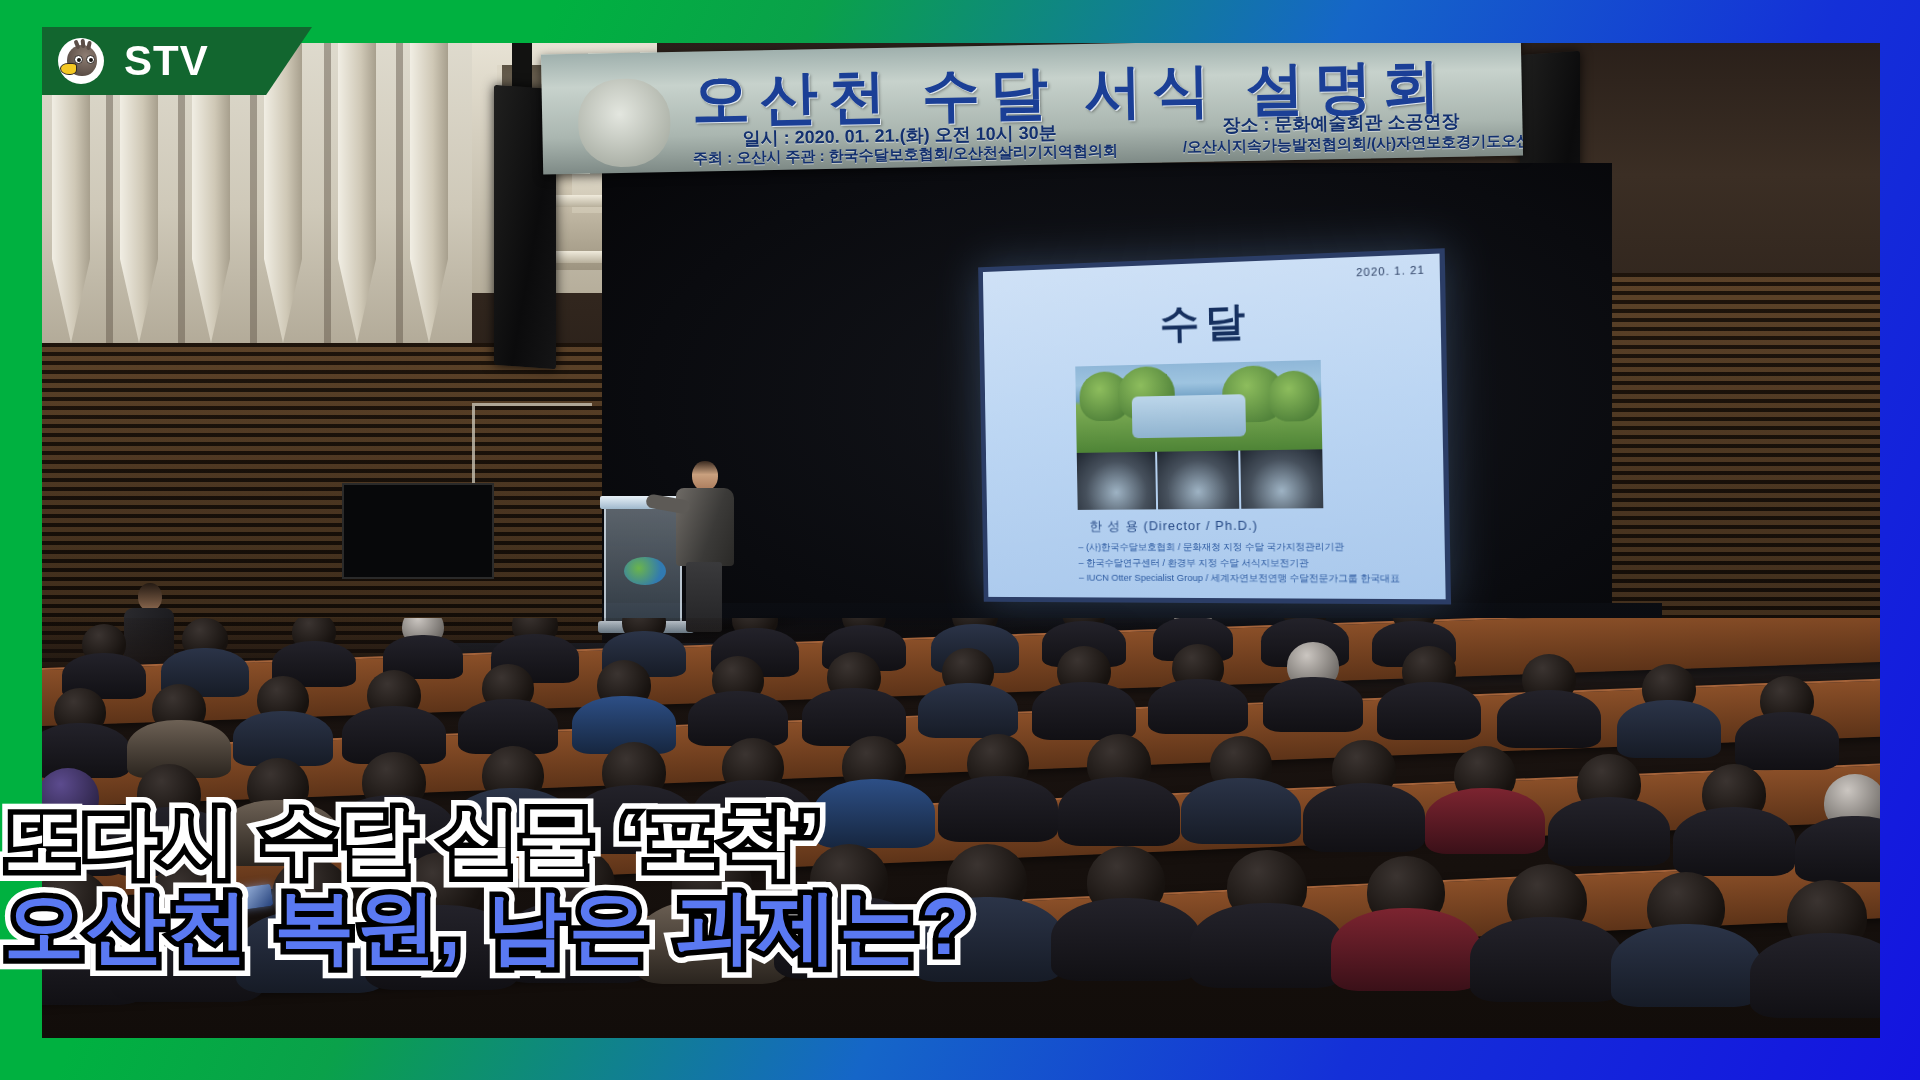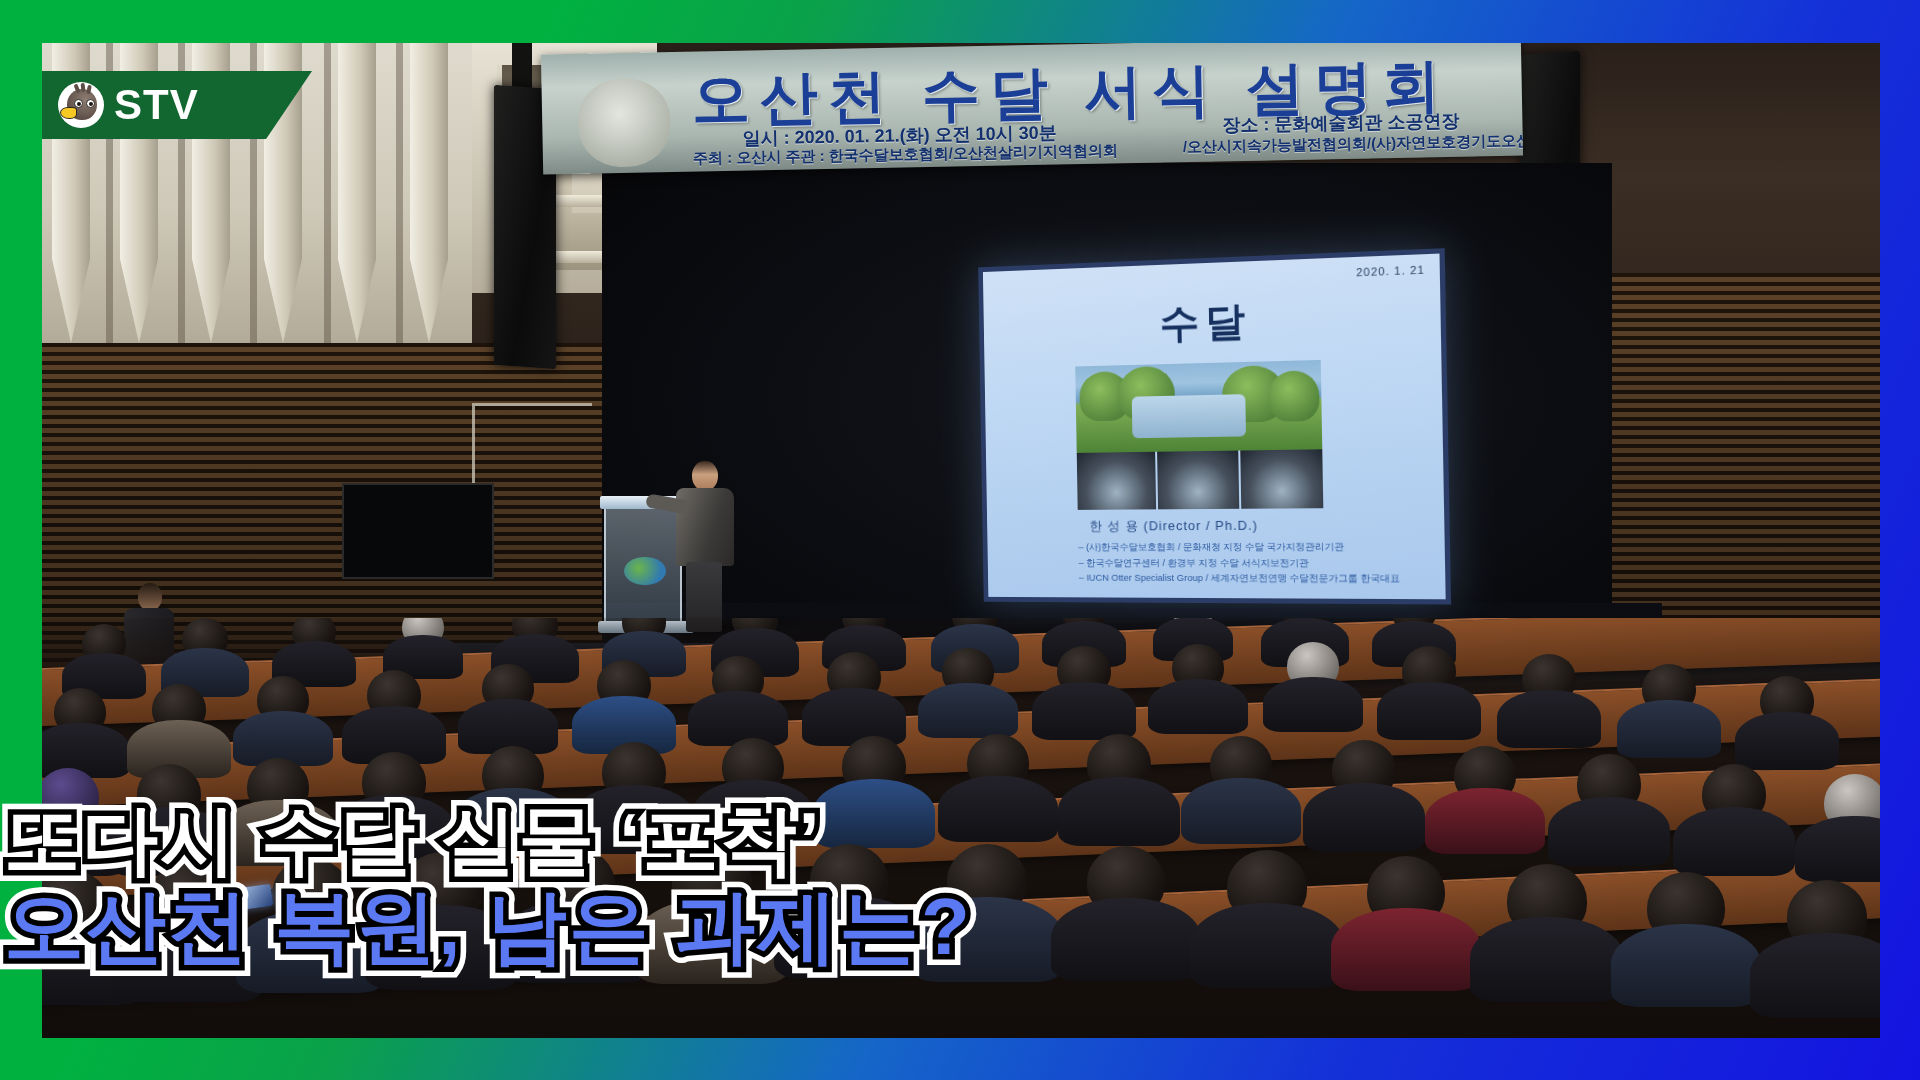--- a/index.html
+++ b/index.html
@@ -270,21 +270,21 @@
     background:linear-gradient(135deg,#a9c2e8,#24407a);
     box-shadow:0 0 8px rgba(140,180,255,.5);
     transform:rotate(-8deg);
   }
 
   
   #logo-banner {
     position:absolute; left:42px; top:27px; width:270px; height:68px;
     background:#12662f;
     clip-path: polygon(0 0, 100% 0, 83% 100%, 0 100%);
-    display:flex; align-items:center; padding-left:16px; gap:10px; z-index:12;margin-top:44px;
+    display:flex; align-items:center; padding-left:16px; gap:20px; z-index:12;
   }
   #logo-bird {
     position:relative; width:46px; height:46px; border-radius:50%;
     background:#ffffff; flex:0 0 auto;
   }
   .bird-body {
     position:absolute; left:9px; top:7px; width:30px; height:31px;
     border-radius:52% 52% 50% 50%;
     background:radial-gradient(circle at 62% 35%,#8e7d72,#5d4f48 70%);
   }

